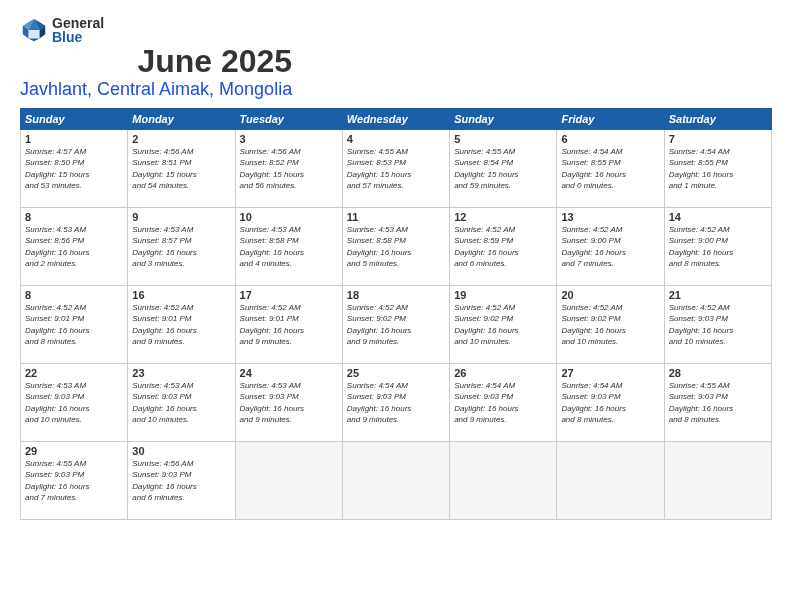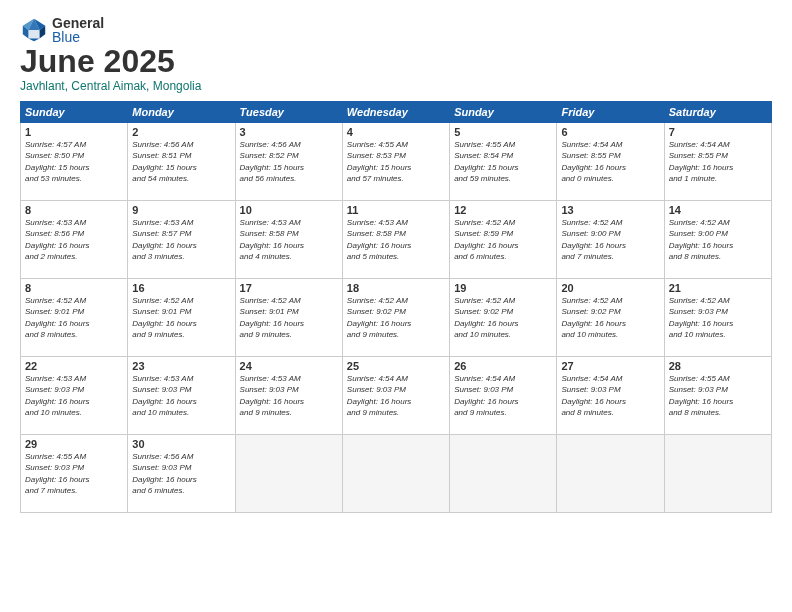--- a/index.html
+++ b/index.html
@@ -33,39 +33,39 @@
       flex-direction: column;
       line-height: 1;
     }
     .logo-general {
       font-size: 14px;
       font-weight: bold;
       color: #333;
     }
     .logo-blue {
       font-size: 14px;
-      font-weight: normal;
+      font-weight: bold;
       color: #1a5fa8;
     }
     .logo-icon {
       width: 28px;
       height: 28px;
     }
     .title-block {
-      text-align: left;
+      text-align: right;
     }
     .month-title {
       font-size: 32px;
       font-weight: bold;
       color: #333;
       line-height: 1.1;
     }
     .location-title {
-      font-size: 12px;
-      color: #0f766e;
+      font-size: 18px;
+      color: #1d4ed8;
     }
     .calendar {
       width: 100%;
       border-collapse: collapse;
       table-layout: fixed;
     }
     .calendar th {
       background: #1a5fa8;
       color: #fff;
       font-size: 11px;

